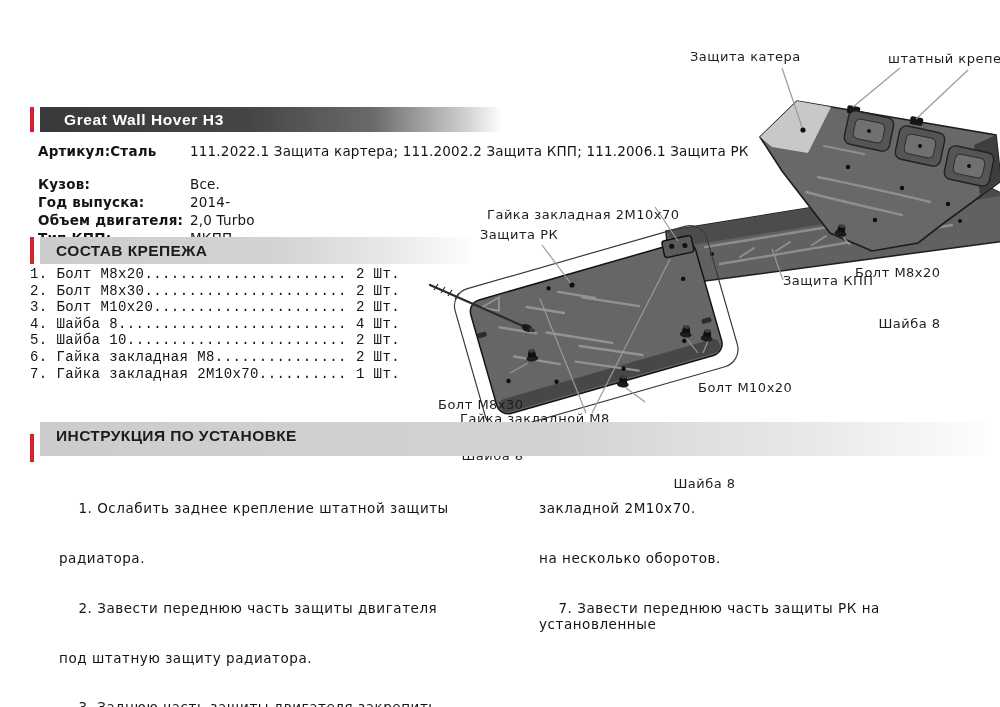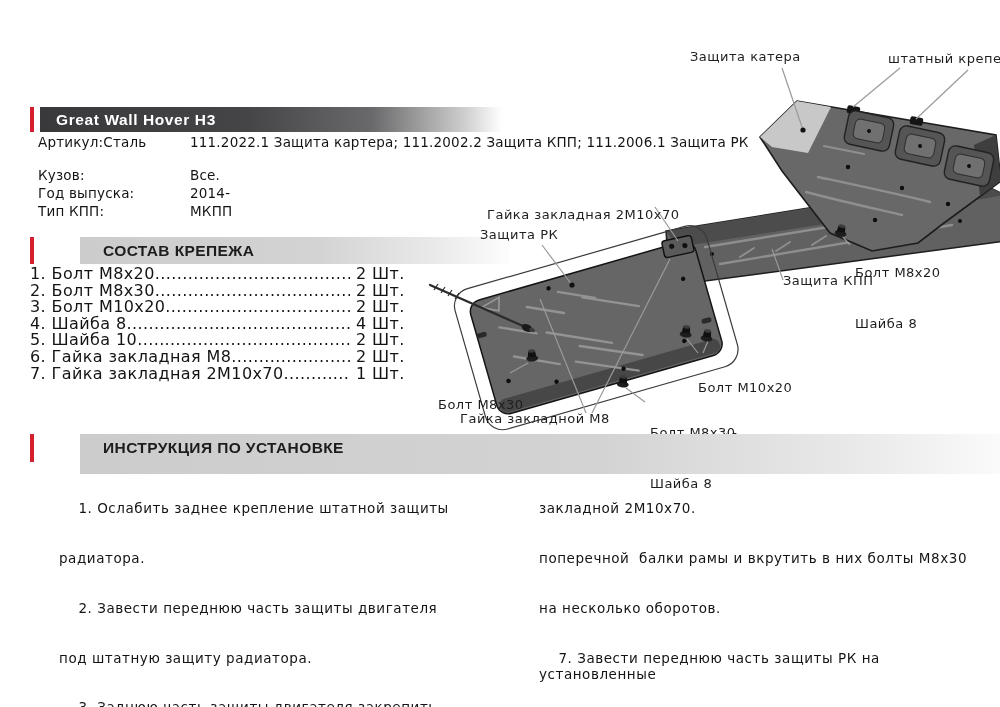--- a/index.html
+++ b/index.html
@@ -9,64 +9,64 @@
     overflow:hidden;
   }
   .abs{position:absolute;}
 
   
   .red-tick{width:4px;background:#d51f2e;}
   .title-bar{
     left:40px;top:107px;width:462px;height:25px;
     background:linear-gradient(90deg,#39393b 0%,#454547 45%,#6a6a6c 72%,#cfcfcf 92%,#ffffff 100%);
     color:#ffffff;font-weight:bold;font-size:15.5px;line-height:25px;
-    padding-left:16px;letter-spacing:0.6px;font-family:"Liberation Sans",sans-serif;
+    padding-left:24px;letter-spacing:0.6px;font-family:"Liberation Sans",sans-serif;
     box-sizing:border-box;
   }
   .section-bar{
     height:27px;background:linear-gradient(90deg,#cccccc 0%,#d3d3d3 55%,#e9e9e9 82%,#fdfdfd 100%);
     color:#1c1c1c;font-weight:bold;font-size:15.5px;line-height:27px;
-    padding-left:23px;letter-spacing:0.4px;font-family:"Liberation Sans",sans-serif;
+    padding-left:16px;letter-spacing:0.4px;font-family:"Liberation Sans",sans-serif;
     box-sizing:border-box;
-    margin-left:40px;
   }
 
   
   .meta-row{left:38px;font-size:13.5px;letter-spacing:0.2px;}
-  .meta-label{font-weight:normal;display:inline-block;width:152px;}
+  .meta-label{font-weight:bold;display:inline-block;width:152px;margin-top:9px;}
   .meta-value{display:inline-block;}
   .spec-line{height:18px;line-height:18px;}
 
   
-  .flist{left:30px;top:266px;width:378px;font-size:16px;letter-spacing:0.4px;}
+  .flist{left:30px;top:266px;width:378px;font-size:14px;letter-spacing:0.4px;font-family:Liberation Mono, monospace;}
   .frow{display:flex;height:16.6px;line-height:16.6px;}
   .fname{flex:none;white-space:pre;}
   .fdots{flex:1;overflow:hidden;white-space:nowrap;}
   .fqty{flex:none;width:52px;padding-left:6px;white-space:pre;}
 
   
   .instr-col{font-size:13.5px;line-height:16.6px;letter-spacing:0.55px;white-space:pre-wrap;}
   .iline{min-height:16.6px;margin-left:29px;}
 
   
-  .dlabel{font-size:13px;letter-spacing:0.5px;color:#1e1e1e;white-space:pre;line-height:17px;}
+  .dlabel{font-size:13px;letter-spacing:0.5px;color:#1e1e1e;white-space:pre;line-height:17px;text-align:right;}
 </style>
 </head>
 <body>
 
 <div class="abs red-tick" style="left:30px;top:107px;height:25px;"></div>
 <div class="abs title-bar">Great Wall Hover H3</div>
 
 <div class="abs meta-row" style="top:134px;">
   <span class="meta-label">Артикул:Сталь</span><span class="meta-value">111.2022.1 Защита картера; 111.2002.2 Защита КПП; 111.2006.1 Защита РК</span>
 </div>
 
 <div class="abs meta-row" style="top:166px;">
   <div class="spec-line"><span class="meta-label">Кузов:</span><span class="meta-value">Все.</span></div>
   <div class="spec-line"><span class="meta-label">Год выпуска:</span><span class="meta-value">2014-</span></div>
+  <div class="spec-line"><span class="meta-label">Объем двигателя:</span><span class="meta-value">2,0 Turbo</span></div>
   <div class="spec-line"><span class="meta-label">Тип КПП:</span><span class="meta-value">МКПП</span></div>
 </div>
 
 <div class="abs red-tick" style="left:30px;top:237px;height:27px;"></div>
 <div class="abs section-bar" style="left:40px;top:237px;width:430px;">СОСТАВ КРЕПЕЖА</div>
 
 <div class="abs flist">
   <div class="frow">
       <span class="fname">1. Болт М8х20</span>
       <span class="fdots">........................................................................</span>
@@ -225,39 +225,38 @@
   <div>Болт М8х30</div>
   <div>Шайба 8</div>
 </div>
 <div class="abs dlabel" style="left:650px;top:390px;">
   <div>Болт М8х30</div>
   <div>Шайба 8</div>
 </div>
 <div class="abs dlabel" style="left:460px;top:410px;">Гайка закладной М8</div>
 
 <div class="abs red-tick" style="left:30px;top:434px;height:28px;"></div>
-<div class="abs section-bar" style="left:40px;top:434px;width:945px;height:40px;line-height:28px;">ИНСТРУКЦИЯ ПО УСТАНОВКЕ</div>
+<div class="abs section-bar" style="left:40px;top:422px;width:945px;height:34px;line-height:28px;">ИНСТРУКЦИЯ ПО УСТАНОВКЕ</div>
 
 <div class="abs instr-col" style="left:30px;top:467px;width:462px;">
   <div class="iline">    1. Ослабить заднее крепление штатной защиты</div>
   <div class="iline">радиатора.</div>
   <div class="iline">    2. Завести переднюю часть защиты двигателя</div>
   <div class="iline">под штатную защиту радиатора.</div>
   <div class="iline">    3. Заднюю часть защиты двигателя закрепить</div>
   
   
   
   
   
   
 </div>
 
 <div class="abs instr-col" style="left:510px;top:467px;width:480px;">
   <div class="iline">закладной 2М10х70.</div>
-  <div class="iline">поперечной  балки рамы и вкрутить в них болты М8х30</div>
   <div class="iline">на несколько оборотов.</div>
   <div class="iline">    7. Завести переднюю часть защиты РК на установленные</div>
   
   
   
   
   
 </div>
 
 </body></html>

